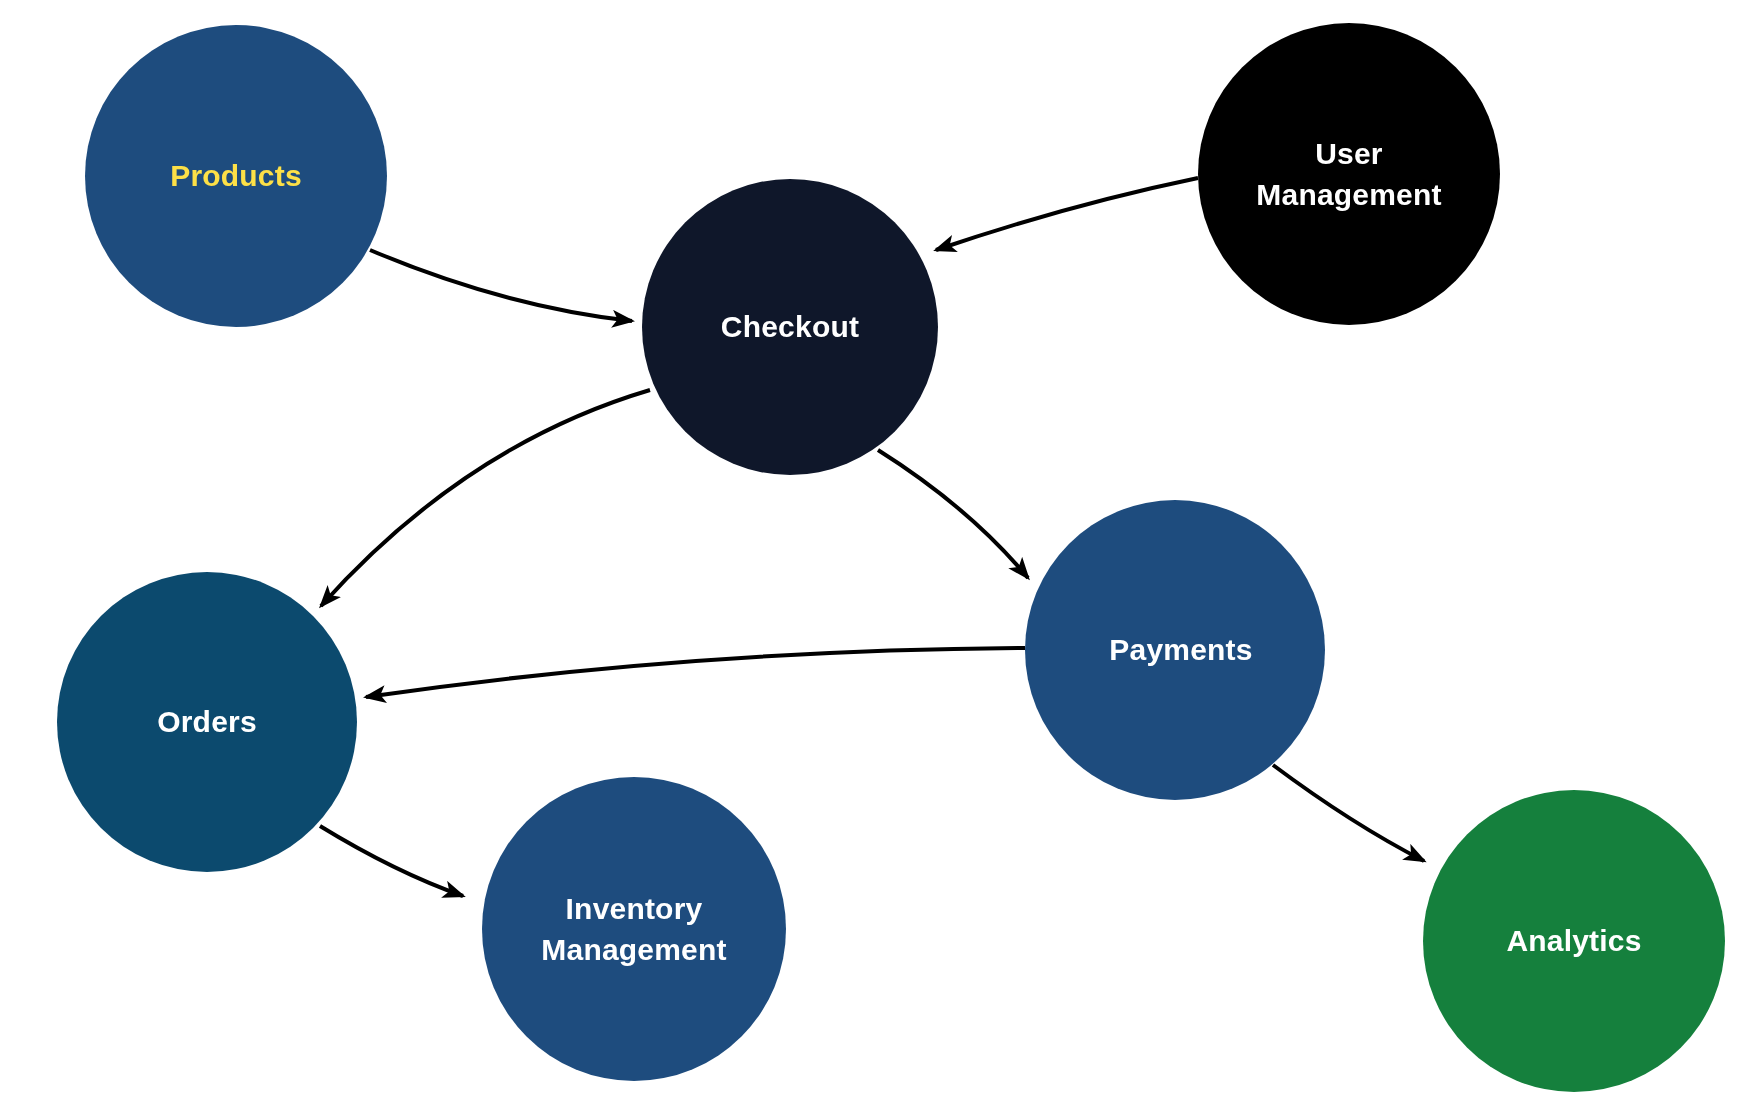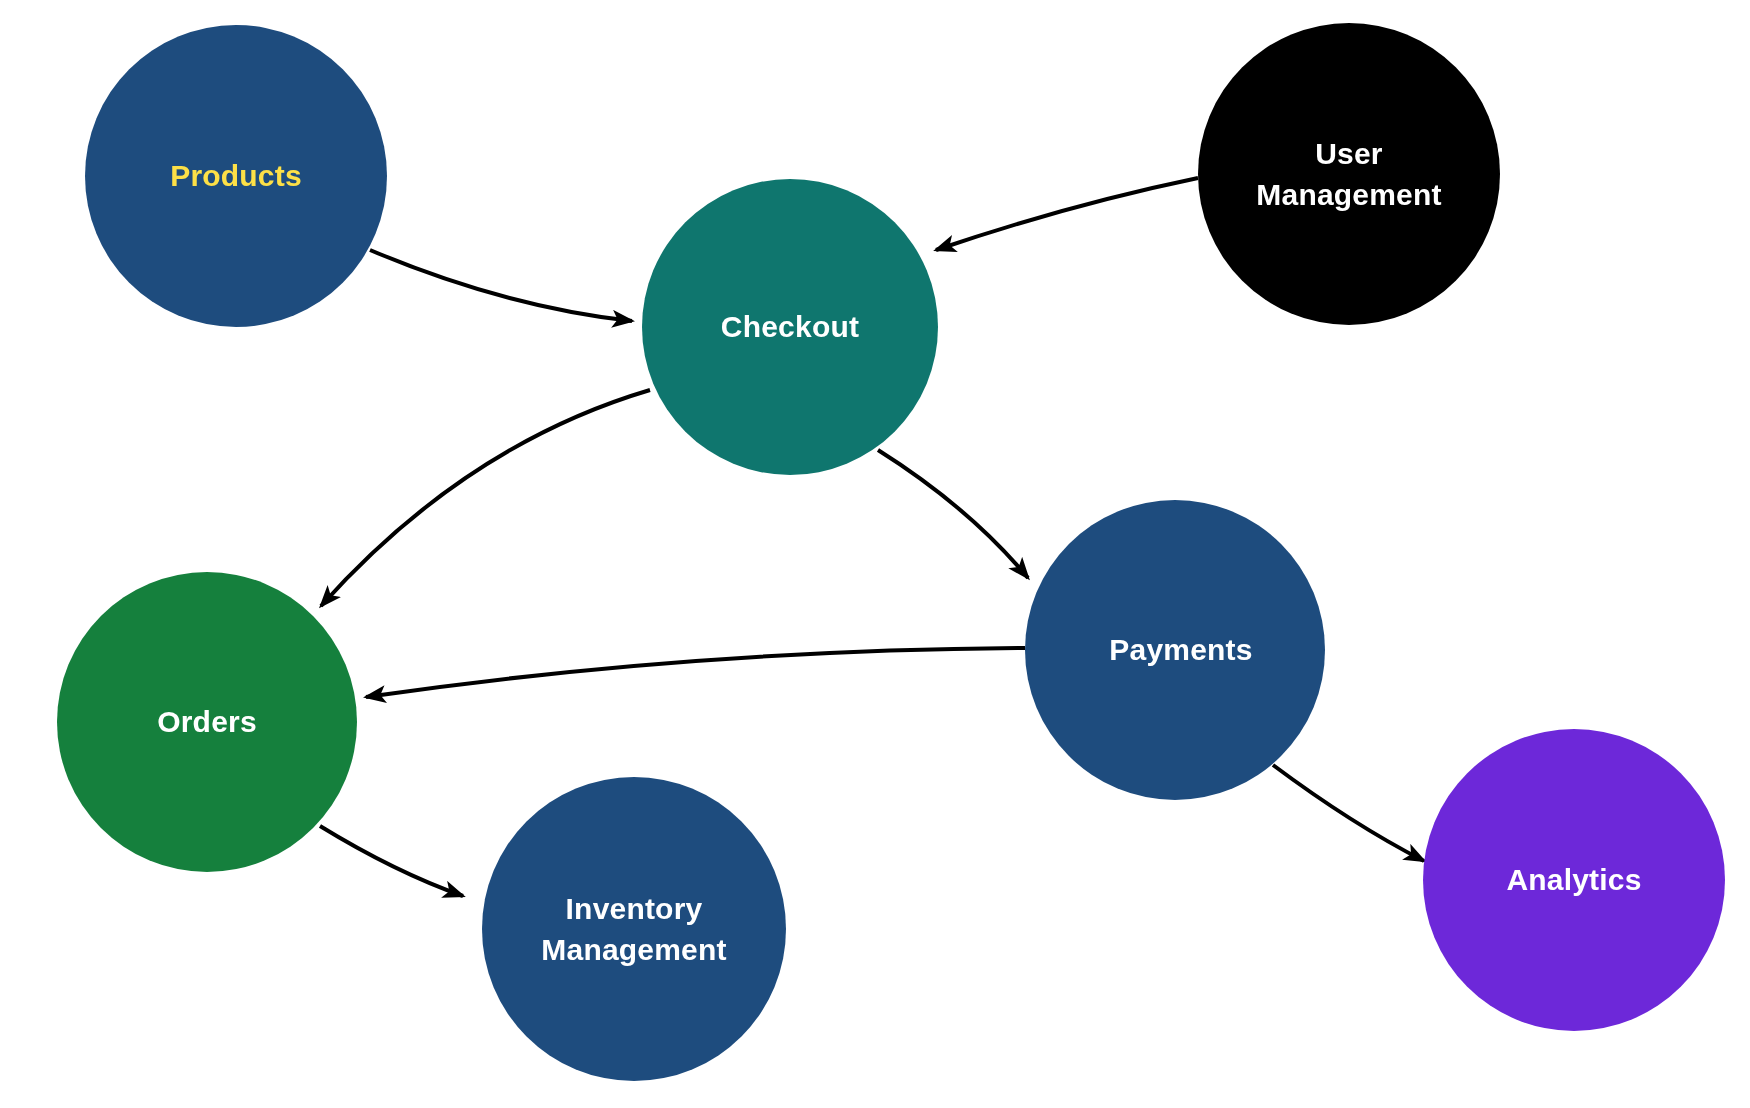--- a/index.html
+++ b/index.html
@@ -57,30 +57,30 @@
       </g>
   </svg>
   <div id="nodes-layer">
       <div class="node" style="left: 85px; top: 25px; width: 302px; height: 302px; background: rgb(30, 76, 126);">
         <span class="node-label" style="color: #fde047;">Products</span>
       </div>
       <div class="node" style="left: 1198px; top: 23px; width: 302px; height: 302px; background: #000000;">
         <span class="node-label" style="color: rgb(255, 255, 255);">User
 Management</span>
       </div>
-      <div class="node" style="left: 642px; top: 179px; width: 296px; height: 296px; background: #0f766e;">
+      <div class="node" style="left: 642px; top: 179px; width: 296px; height: 296px; background: #0f172a;">
         <span class="node-label" style="color: rgb(255, 255, 255);">Checkout</span>
       </div>
-      <div class="node" style="left: 57px; top: 572px; width: 300px; height: 300px; background: #15803d;">
+      <div class="node" style="left: 57px; top: 572px; width: 300px; height: 300px; background: #0c4a6e;">
         <span class="node-label" style="color: rgb(255, 255, 255);">Orders</span>
       </div>
       <div class="node" style="left: 1025px; top: 500px; width: 300px; height: 300px; background: rgb(30, 76, 126);">
         <span class="node-label" style="color: rgb(255, 255, 255); margin-left: 12px;">Payments</span>
       </div>
       <div class="node" style="left: 482px; top: 777px; width: 304px; height: 304px; background: rgb(30, 76, 126);">
         <span class="node-label" style="color: rgb(255, 255, 255);">Inventory
 Management</span>
       </div>
-      <div class="node" style="left: 1423px; top: 729px; width: 302px; height: 302px; background: #6d28d9;">
+      <div class="node" style="left: 1423px; top: 790px; width: 302px; height: 302px; background: #15803d;">
         <span class="node-label" style="color: rgb(255, 255, 255);">Analytics</span>
       </div>
     </div>
 </div>
 
 </body></html>

